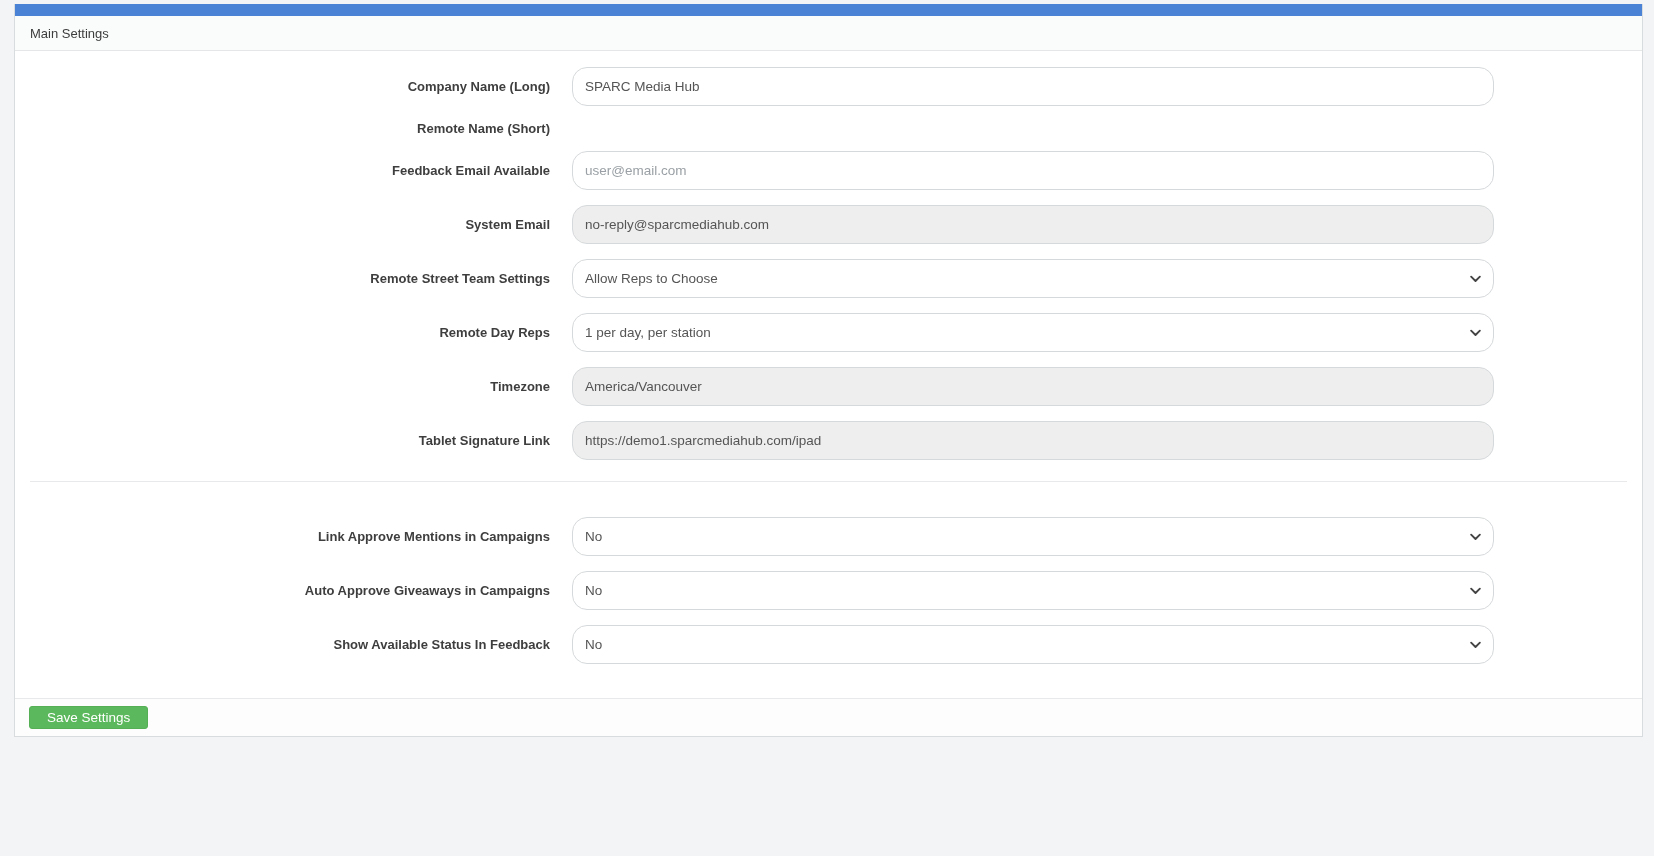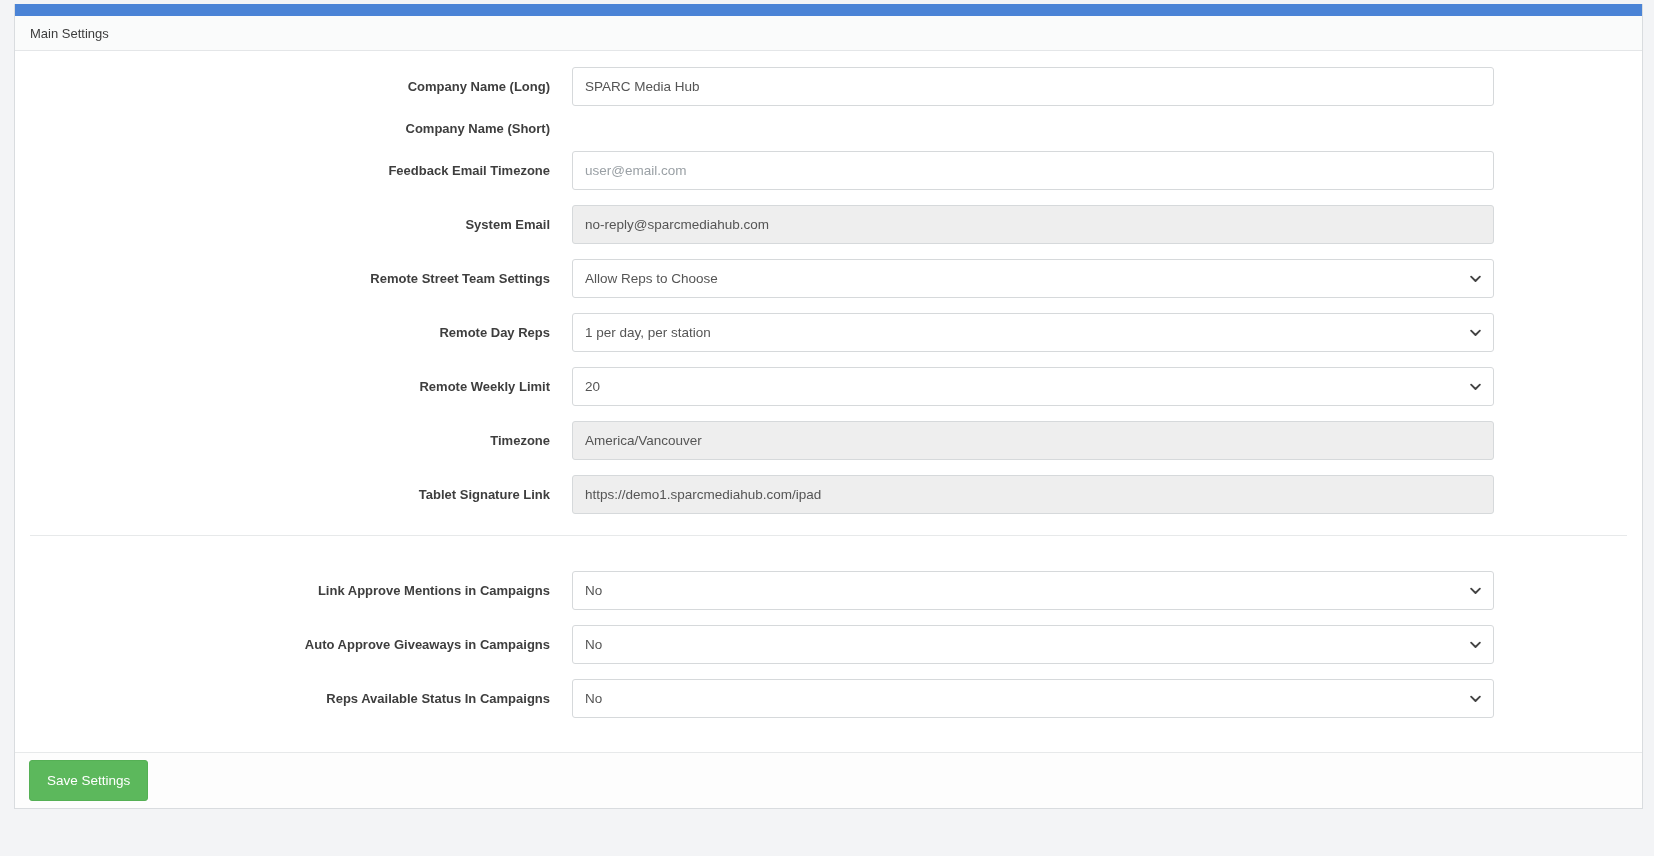--- a/index.html
+++ b/index.html
@@ -39,21 +39,21 @@
   }
   .control-wrap { position: relative; width: 922px; }
   .form-control {
     width: 922px;
     height: 39px;
     padding: 8px 12px;
     font-size: 13.5px;
     color: #555555;
     background: #ffffff;
     border: 1px solid #d6d9db;
-    border-radius: 3px;
+    border-radius: 15px;
     font-family: inherit;
     display: block;
   }
   input.form-control::placeholder { color: #9aa0a5; opacity: 1; }
   .form-control:disabled { background: #eeeeee; color: #555555; opacity: 1; cursor: default; }
   select.form-control {
     appearance: none;
     -webkit-appearance: none;
     -moz-appearance: none;
     width: 100%;
@@ -72,21 +72,21 @@
     border: 0;
     border-top: 1px solid #e7e9ea;
     margin: 21px 0 35px 0;
   }
   .panel-footer {
     border-top: 1px solid #e7e9ea;
     background: #fdfdfd;
     padding: 7px 14px;
   }
   .btn-save {
-    height: 41px;
+    height: 23px;
     padding: 0 17px;
     background: #5cb85c;
     border: 1px solid #55b055;
     border-radius: 3px;
     color: #ffffff;
     font-size: 13.5px;
     font-family: inherit;
     cursor: pointer;
   }
 </style>
@@ -101,24 +101,24 @@
 
   <div class="panel-body">
     <div id="section-main">
         <div class="form-group">
           <label class="control-label">Company Name (Long)</label>
           <div class="control-wrap">
             <input type="text" class="form-control" value="SPARC Media Hub" style="">
           </div>
         </div>
         <div class="form-group">
-          <label class="control-label">Company Name (Short)</label>
+          <label class="control-label">Remote Name (Short)</label>
         </div>
         <div class="form-group">
-          <label class="control-label">Feedback Email Timezone</label>
+          <label class="control-label">Feedback Email Available</label>
           <div class="control-wrap">
             <input type="text" class="form-control" placeholder="user@email.com" style="">
           </div>
         </div>
         <div class="form-group">
           <label class="control-label">System Email</label>
           <div class="control-wrap">
             <input type="text" class="form-control" disabled="" value="no-reply@sparcmediahub.com" style="">
           </div>
         </div>
@@ -128,29 +128,20 @@
             <select class="form-control"><option>Allow Reps to Choose</option></select>
             <svg class="chev" viewBox="0 0 24 24" fill="none" stroke="currentColor" stroke-width="3" stroke-linecap="round" stroke-linejoin="round">
               <polyline points="5 9 12 16 19 9"></polyline>
             </svg>
           </div>
         </div>
         <div class="form-group">
           <label class="control-label">Remote Day Reps</label>
           <div class="control-wrap">
             <select class="form-control"><option>1 per day, per station</option></select>
-            <svg class="chev" viewBox="0 0 24 24" fill="none" stroke="currentColor" stroke-width="3" stroke-linecap="round" stroke-linejoin="round">
-              <polyline points="5 9 12 16 19 9"></polyline>
-            </svg>
-          </div>
-        </div>
-        <div class="form-group">
-          <label class="control-label">Remote Weekly Limit</label>
-          <div class="control-wrap">
-            <select class="form-control"><option>20</option></select>
             <svg class="chev" viewBox="0 0 24 24" fill="none" stroke="currentColor" stroke-width="3" stroke-linecap="round" stroke-linejoin="round">
               <polyline points="5 9 12 16 19 9"></polyline>
             </svg>
           </div>
         </div>
         <div class="form-group">
           <label class="control-label">Timezone</label>
           <div class="control-wrap">
             <input type="text" class="form-control" disabled="" value="America/Vancouver" style="">
           </div>
@@ -176,21 +167,21 @@
         <div class="form-group">
           <label class="control-label">Auto Approve Giveaways in Campaigns</label>
           <div class="control-wrap">
             <select class="form-control"><option>No</option></select>
             <svg class="chev" viewBox="0 0 24 24" fill="none" stroke="currentColor" stroke-width="3" stroke-linecap="round" stroke-linejoin="round">
               <polyline points="5 9 12 16 19 9"></polyline>
             </svg>
           </div>
         </div>
         <div class="form-group">
-          <label class="control-label">Reps Available Status In Campaigns</label>
+          <label class="control-label">Show Available Status In Feedback</label>
           <div class="control-wrap">
             <select class="form-control"><option>No</option></select>
             <svg class="chev" viewBox="0 0 24 24" fill="none" stroke="currentColor" stroke-width="3" stroke-linecap="round" stroke-linejoin="round">
               <polyline points="5 9 12 16 19 9"></polyline>
             </svg>
           </div>
         </div>
       </div>
   </div>
 

